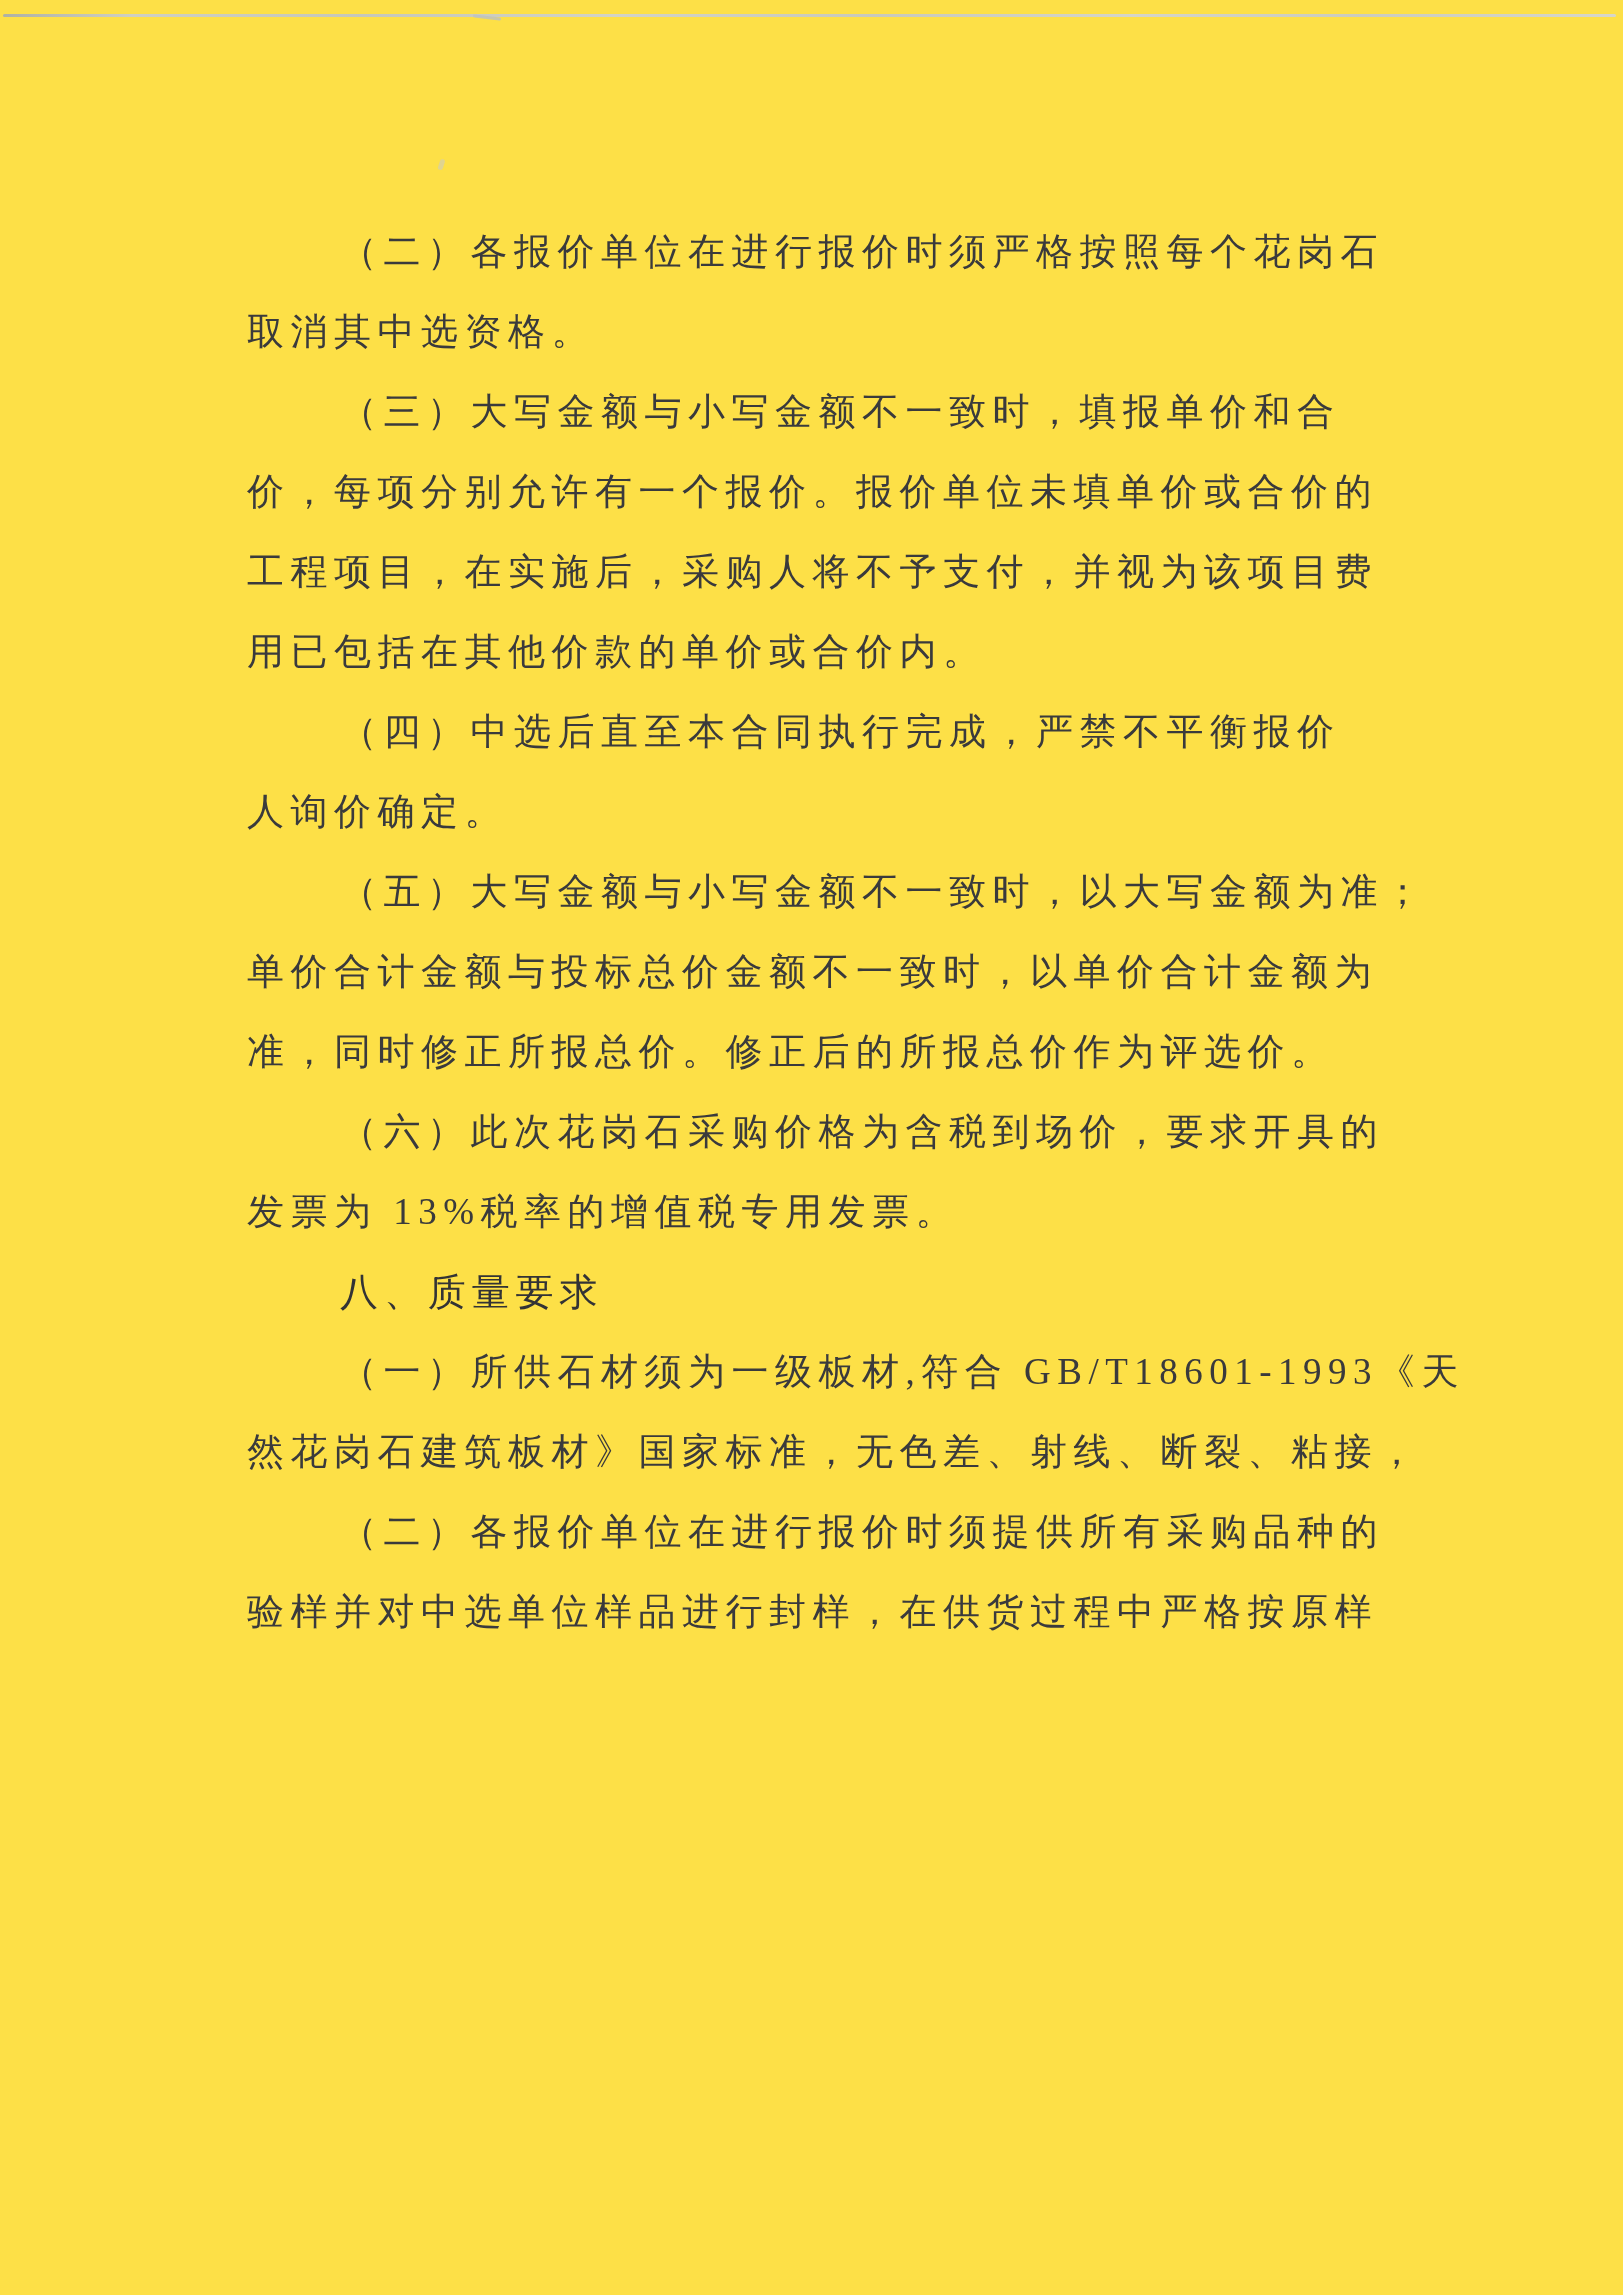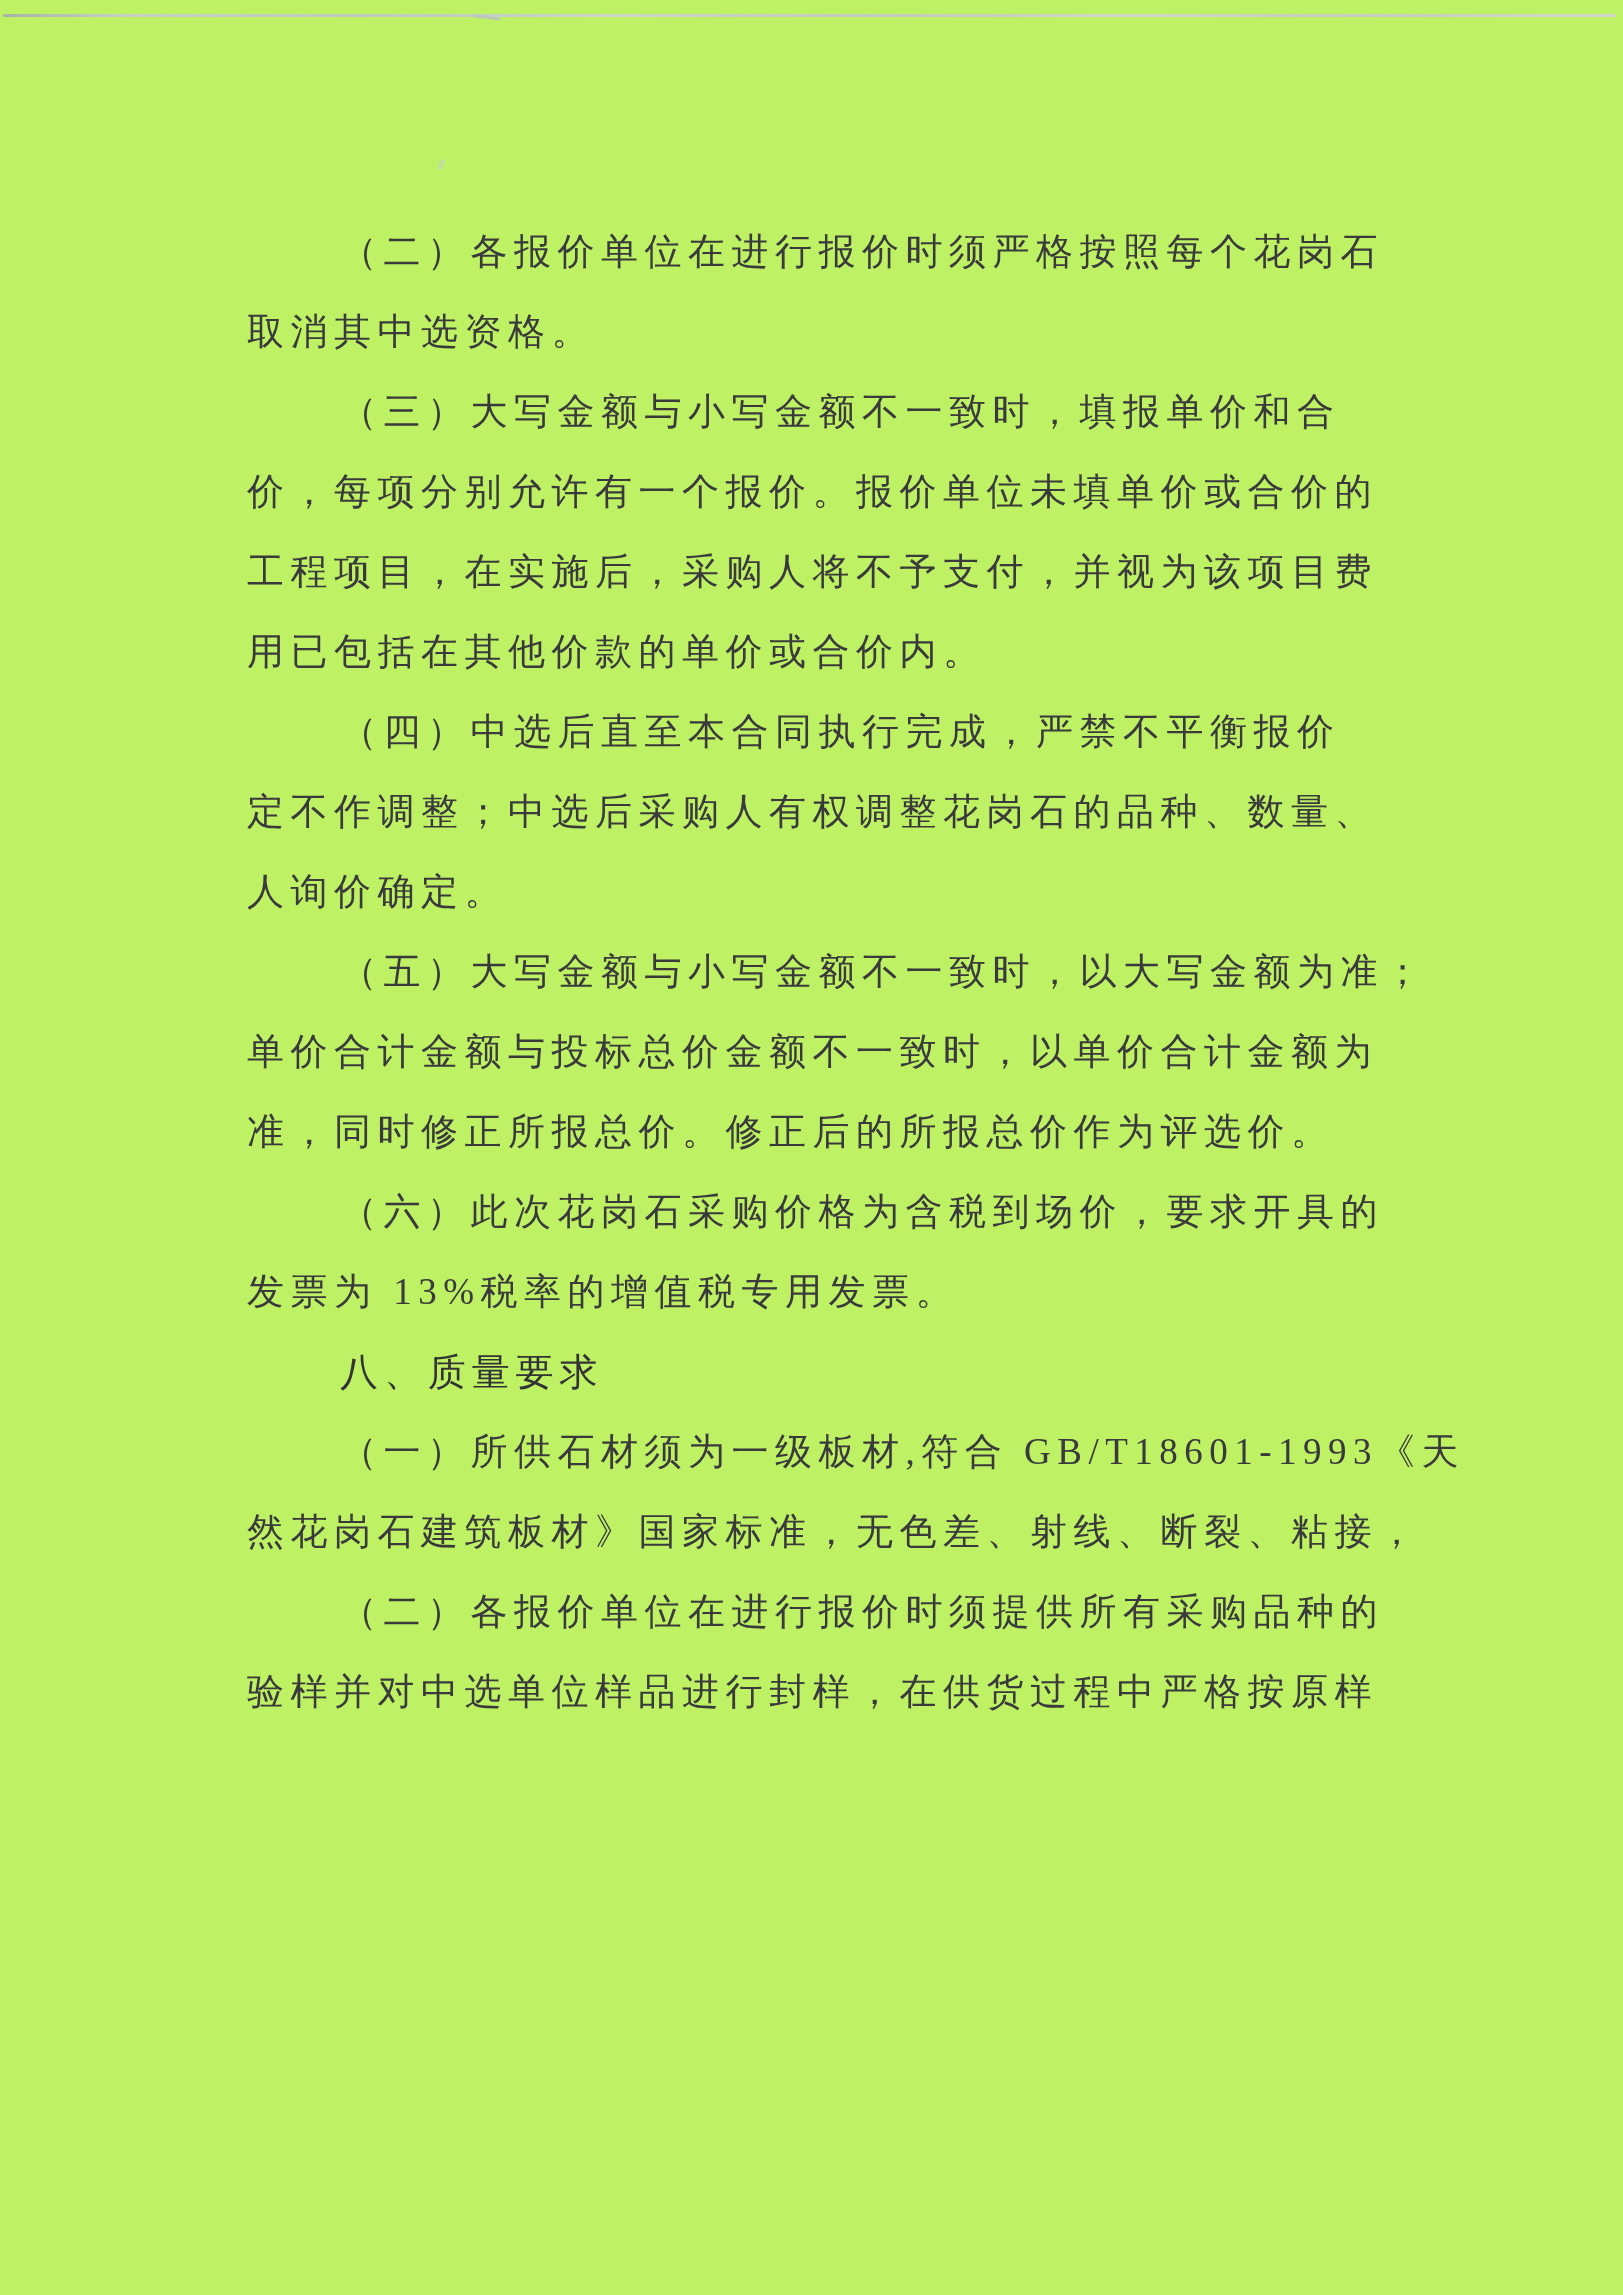--- a/index.html
+++ b/index.html
@@ -4,21 +4,21 @@
 <style>
   html, body {
     margin: 0;
     padding: 0;
     background: #ffffff;
   }
   .page {
     position: relative;
     width: 1623px;
     height: 2295px;
-    background: #bef264;
+    background: #fde047;
     overflow: hidden;
     font-family: "Liberation Serif", "DejaVu Serif", serif;
   }
   
   .scan-edge {
     position: absolute;
     top: 13.7px;
     left: 2.6px;
     width: 1613px;
     height: 3.3px;
@@ -85,21 +85,20 @@
   <div class="scan-speck"></div>
 
   <div class="text-block">
     <div class="line indent">（二）各报价单位在进行报价时须严格按照每个花岗石</div>
     <div class="line">取消其中选资格。</div>
     <div class="line indent">（三）大写金额与小写金额不一致时，填报单价和合</div>
     <div class="line">价，每项分别允许有一个报价。报价单位未填单价或合价的</div>
     <div class="line">工程项目，在实施后，采购人将不予支付，并视为该项目费</div>
     <div class="line">用已包括在其他价款的单价或合价内。</div>
     <div class="line indent">（四）中选后直至本合同执行完成，严禁不平衡报价</div>
-    <div class="line">定不作调整；中选后采购人有权调整花岗石的品种、数量、</div>
     <div class="line">人询价确定。</div>
     <div class="line indent">（五）大写金额与小写金额不一致时，以大写金额为准；</div>
     <div class="line">单价合计金额与投标总价金额不一致时，以单价合计金额为</div>
     <div class="line">准，同时修正所报总价。修正后的所报总价作为评选价。</div>
     <div class="line indent">（六）此次花岗石采购价格为含税到场价，要求开具的</div>
     <div class="line">发票为 13%税率的增值税专用发票。</div>
     <div class="line indent heading">八、质量要求</div>
     <div class="line indent">（一）所供石材须为一级板材,符合 GB/T18601-1993《天</div>
     <div class="line">然花岗石建筑板材》国家标准，无色差、射线、断裂、粘接，</div>
     <div class="line indent">（二）各报价单位在进行报价时须提供所有采购品种的</div>

